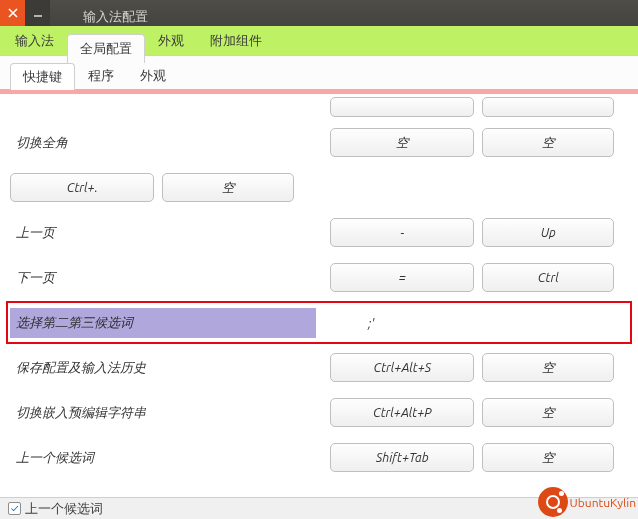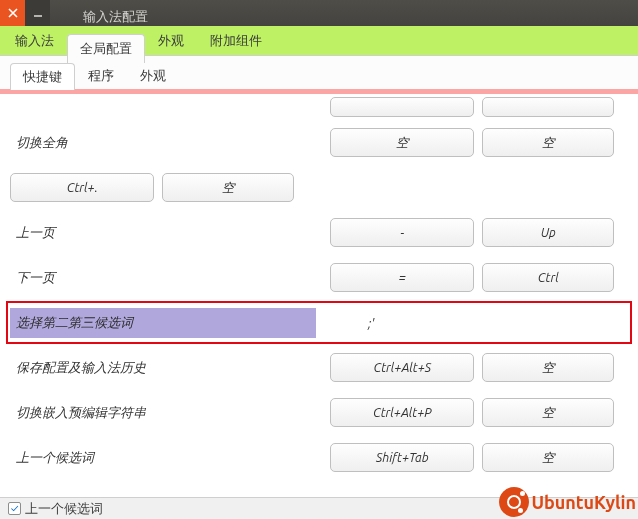--- a/index.html
+++ b/index.html
@@ -29,21 +29,21 @@
   .highlight-bg { background: #b0a8dc; padding: 4px 6px; width: 306px; height: 30px; display: flex; align-items: center; color: #2b2b2b; }
   .highlight-value { position: absolute; left: 358px; color: #333; font-size: 13px; }
   .footer { position: absolute; bottom: 0; left: 0; right: 0; height: 22px; display: flex; align-items: center; background: #f0f0f0; border-top: 1px solid #cfcfcf; padding-left: 8px; }
   .checkbox { width: 13px; height: 13px; border: 1px solid #8d8d8d; border-radius: 2px; background: #fff; display: inline-flex; align-items: center; justify-content: center; margin-right: 4px; }
   .check { color: #0b6bcb; font-size: 11px; line-height: 1; }
   .logo-wrap { position: absolute; right: 2px; bottom: 2px; display: flex; align-items: center; }
   .logo-circle { width: 30px; height: 30px; border-radius: 50%; background: #dd4814; position: relative; margin-right: 2px; }
   .logo-circle::before { content: ""; position: absolute; width: 10px; height: 10px; border-radius: 50%; border: 2px solid #fff; top: 8px; left: 8px; }
   .logo-circle::after { content: ""; position: absolute; width: 5px; height: 5px; border-radius: 50%; background: #fff; top: 4px; right: 4px; }
   .logo-dot2 { position: absolute; width: 5px; height: 5px; border-radius: 50%; background: #fff; bottom: 4px; right: 6px; }
-  .logo-text { color: #dd4814; font-weight: 700; font-size: 18px; }
+  .logo-text { color: #dd4814; font-weight: 400; font-size: 12px; }
   svg.icon { width: 12px; height: 12px; }
 </style>
 </head>
 <body>
 
 <div class="titlebar">
   <div class="win-btn win-close">
     <svg class="icon" viewBox="0 0 12 12">
         <path d="M2 2 L10 10 M10 2 L2 10" stroke="#fff" stroke-width="1.6"></path>
       </svg>

